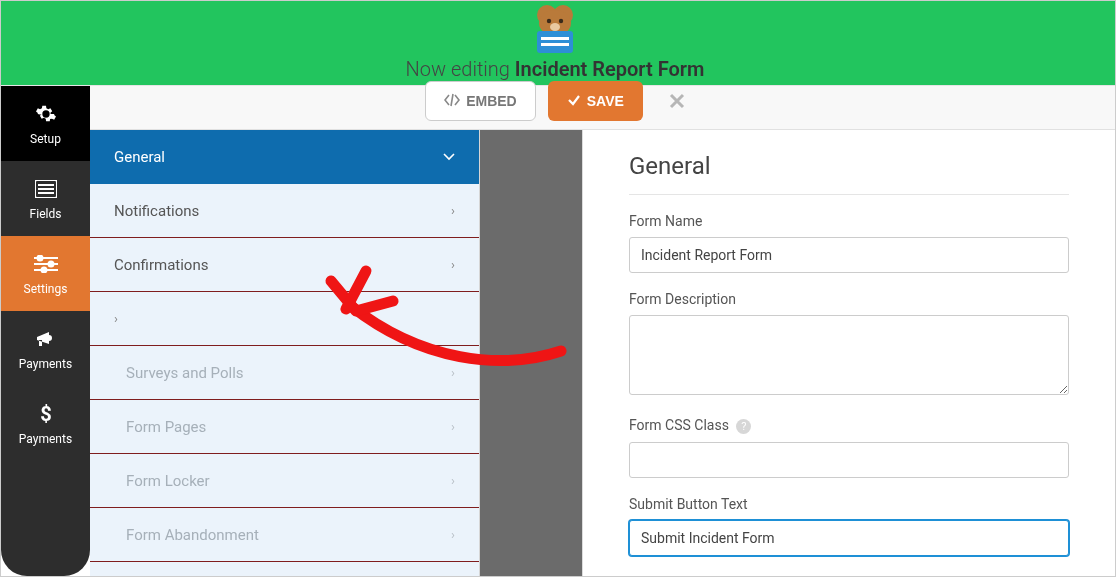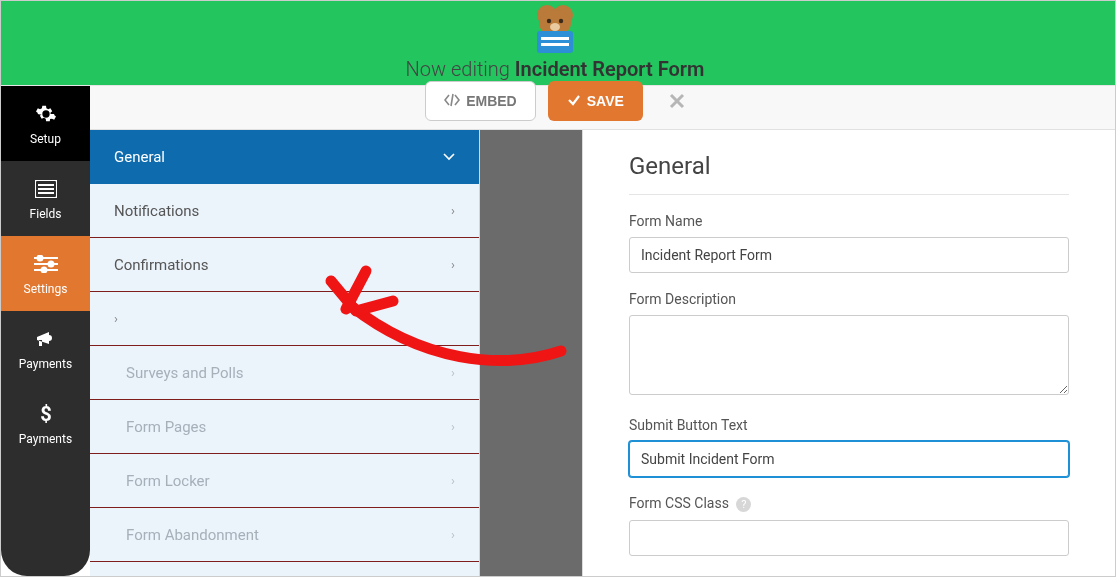--- a/index.html
+++ b/index.html
@@ -350,31 +350,31 @@
           <label>Form Name</label>
           <input type="text" value="Incident Report Form" style="">
         </div>
 
         <div class="field">
           <label>Form Description</label>
           <textarea style=""></textarea>
         </div>
 
         <div class="field">
-          <label>Submit Button Text</label>
-          <input type="text" class="focused" value="Submit Incident Form" style="">
-        </div>
-
-        <div class="field">
           <label>
             <span>Form CSS Class</span>
             <span class="help-q">?</span>
           </label>
           <input type="text" value="" style="">
         </div>
+
+        <div class="field">
+          <label>Submit Button Text</label>
+          <input type="text" class="focused" value="Submit Incident Form" style="">
+        </div>
       </div>
 
     </div>
   </div>
 </div>
 
 <svg class="arrow-ann" width="270" height="130" viewBox="0 0 270 130">
   <path d="M260 90 C 200 110, 120 100, 50 45" stroke="#ef1515" stroke-width="11" fill="none" stroke-linecap="round"></path>
   <path d="M30 20 L55 50 L92 40" stroke="#ef1515" stroke-width="11" fill="none" stroke-linecap="round" stroke-linejoin="round"></path>
   <path d="M65 10 L45 48" stroke="#ef1515" stroke-width="11" fill="none" stroke-linecap="round"></path>

